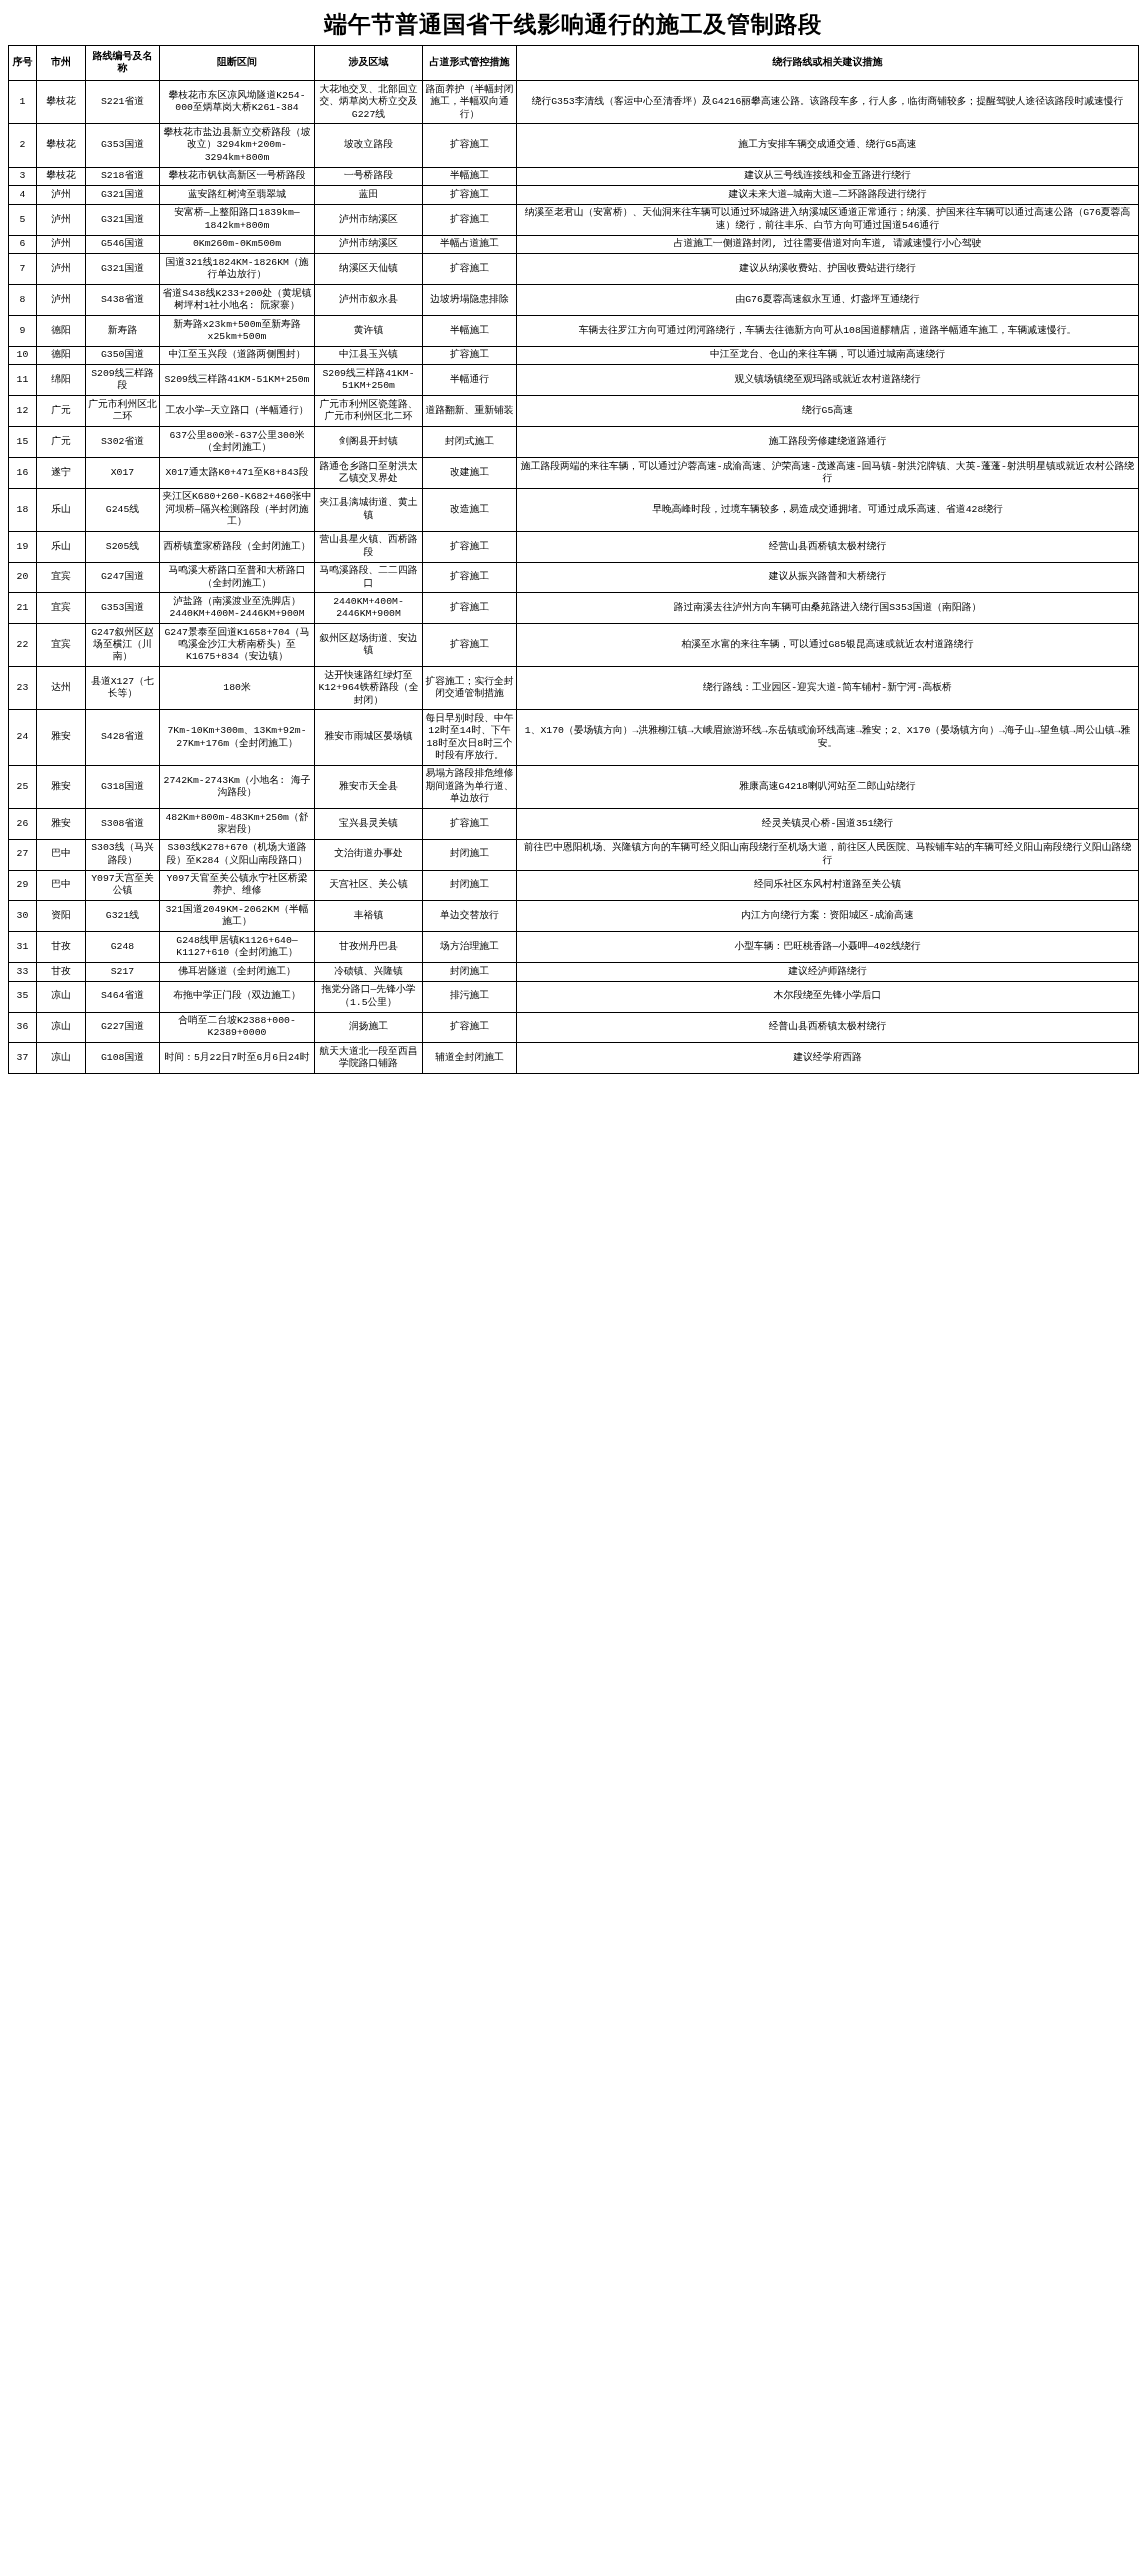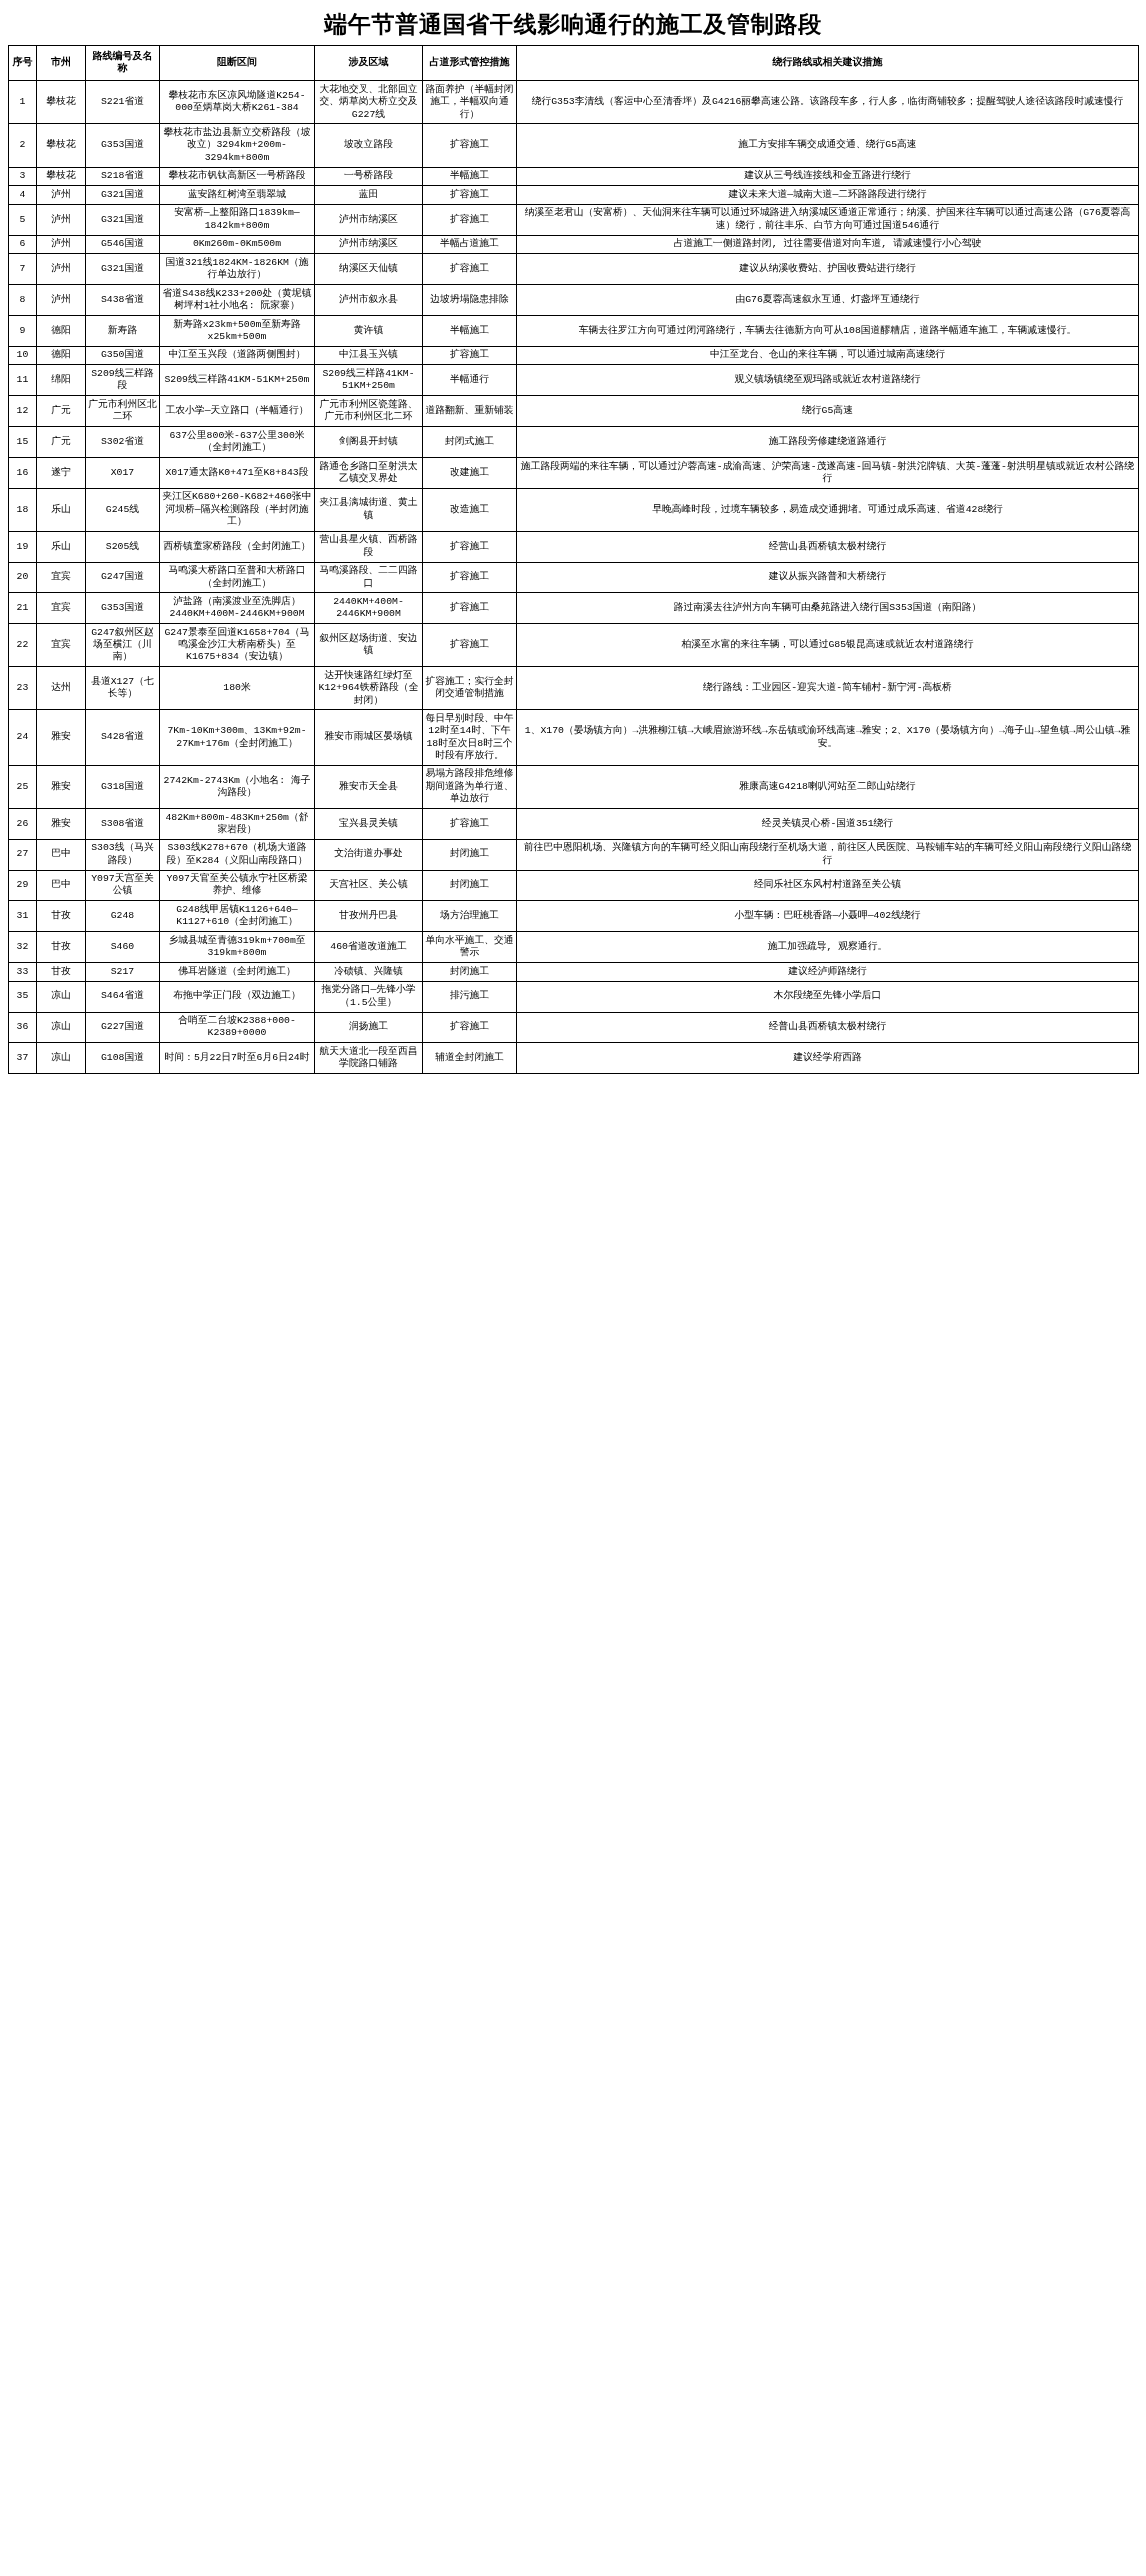--- a/index.html
+++ b/index.html
@@ -309,38 +309,38 @@
         <tr>
           <td>29</td>
           <td>巴中</td>
           <td class="cell-route">Y097天宫至关公镇</td>
           <td>Y097天官至关公镇永宁社区桥梁养护、维修</td>
           <td>天宫社区、关公镇</td>
           <td>封闭施工</td>
           <td class="cell-measures">经同乐社区东风村村道路至关公镇</td>
         </tr>
         <tr>
+          <td>30</td>
+          <td>资阳</td>
+          <td class="cell-route">G321线</td>
+          <td>321国道2049KM-2062KM（半幅施工）</td>
+          <td>丰裕镇</td>
+          <td>单边交替放行</td>
+          <td class="cell-measures">内江方向绕行方案：资阳城区-成渝高速</td>
+        </tr>
+        <tr>
           <td>31</td>
           <td>甘孜</td>
           <td class="cell-route">G248</td>
           <td>G248线甲居镇K1126+640—K1127+610（全封闭施工）</td>
           <td>甘孜州丹巴县</td>
           <td>场方治理施工</td>
           <td class="cell-measures">小型车辆：巴旺桃香路—小聂呷—402线绕行</td>
         </tr>
         <tr>
-          <td>32</td>
-          <td>甘孜</td>
-          <td class="cell-route">S460</td>
-          <td>乡城县城至青德319km+700m至319km+800m</td>
-          <td>460省道改道施工</td>
-          <td>单向水平施工、交通警示</td>
-          <td class="cell-measures">施工加强疏导, 观察通行。</td>
-        </tr>
-        <tr>
           <td>33</td>
           <td>甘孜</td>
           <td class="cell-route">S217</td>
           <td>佛耳岩隧道（全封闭施工）</td>
           <td>冷碛镇、兴隆镇</td>
           <td>封闭施工</td>
           <td class="cell-measures">建议经泸师路绕行</td>
         </tr>
         <tr>
           <td>35</td>

